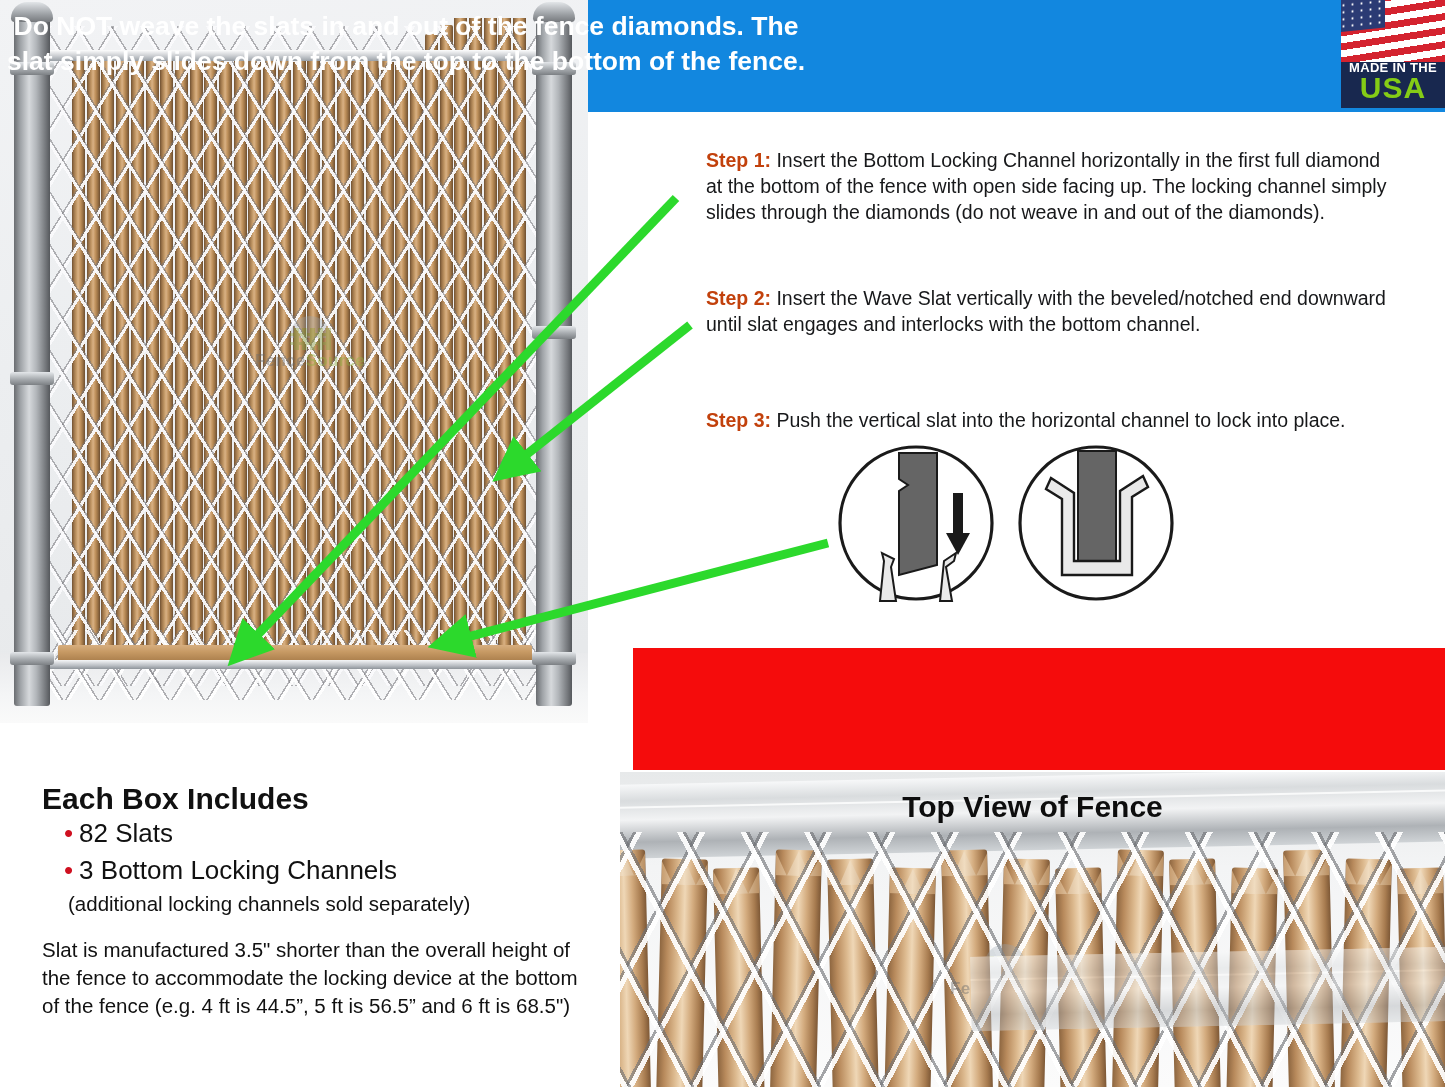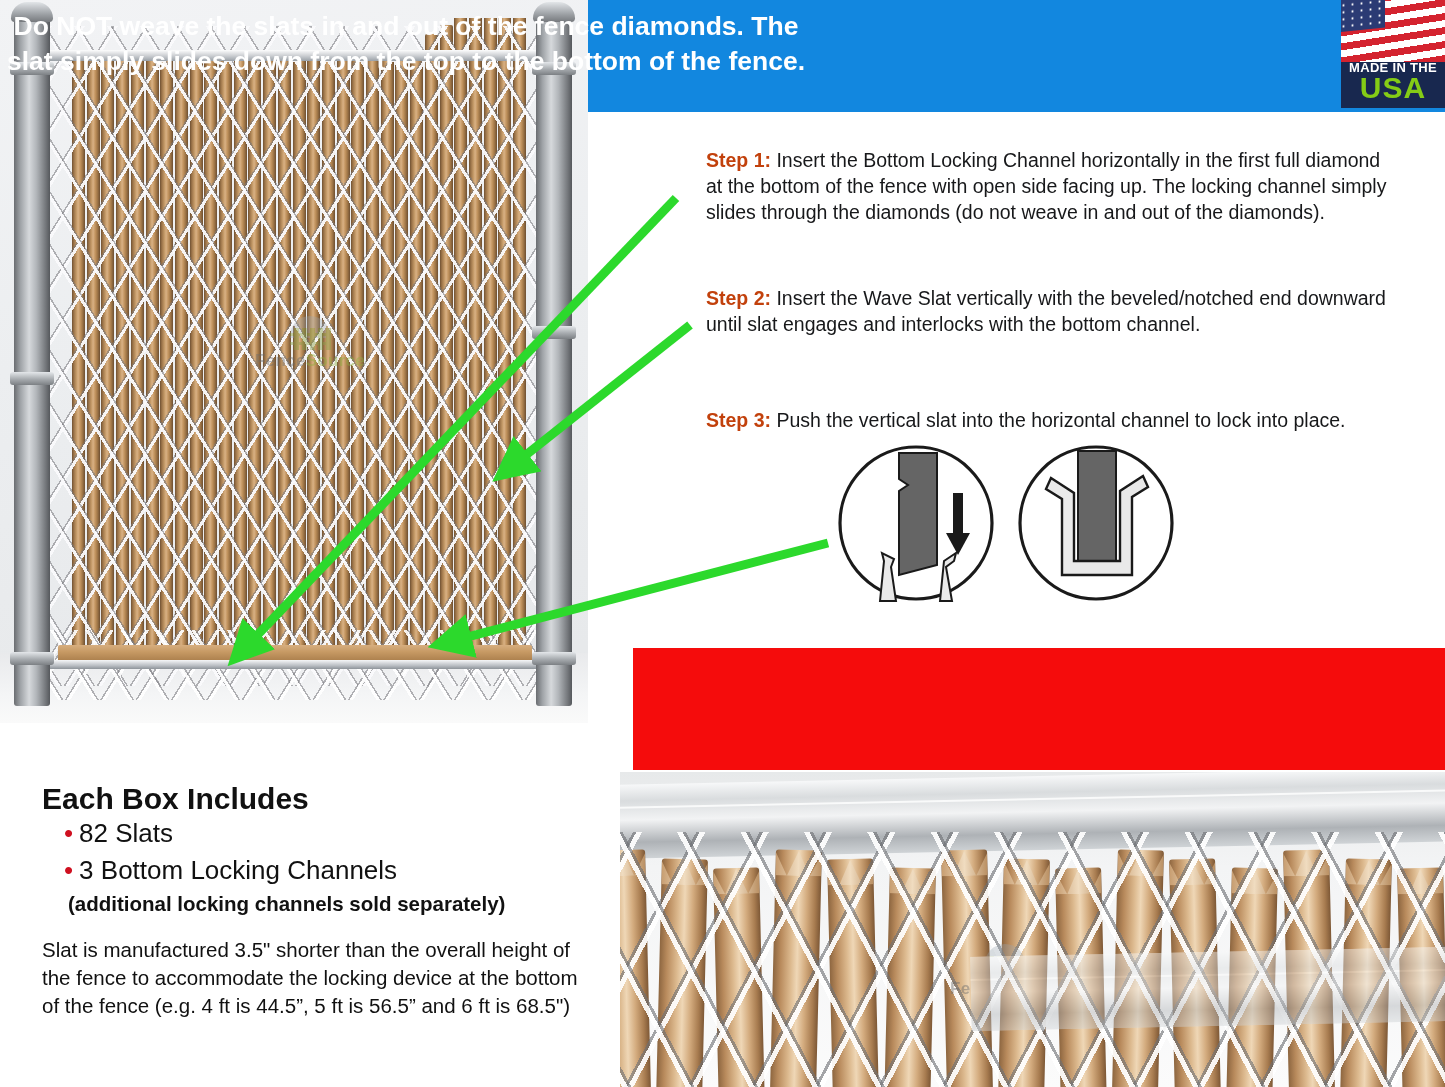--- a/index.html
+++ b/index.html
@@ -110,21 +110,21 @@
      background:#F50C0C;}
   #warning-text{position:absolute;left:0;top:9px;width:812px;text-align:center;color:#fff;
      font-weight:bold;font-size:26.5px;line-height:1.32;}
 
   
   #box-title{position:absolute;left:42px;top:782px;font-size:30px;font-weight:bold;color:#111;}
   .bullet-row{position:absolute;left:64px;font-size:26px;color:#111;}
   .bullet-row .dot{color:#cf1020;font-size:26px;margin-right:6px;}
   #bullet-1{top:818px;}
   #bullet-2{top:855px;}
-  #bullet-note{position:absolute;left:68px;top:892px;font-size:20.5px;color:#111;font-weight:bold;}
+  #bullet-note{position:absolute;left:68px;top:892px;font-size:20.5px;color:#111;}
   #slat-note{position:absolute;left:42px;top:936px;width:552px;font-size:20.5px;
      line-height:1.37;color:#111;}
 
   
   #topview-photo{position:absolute;left:620px;top:772px;width:825px;height:315px;overflow:hidden;
      background:linear-gradient(180deg,#e7e9ea 0%,#f3f4f5 30%,#fbfbfb 100%);}
   #topview-photo .rail{position:absolute;left:-10px;top:4px;width:860px;height:74px;
      background:linear-gradient(180deg,#f7f8f9 0%,#d9dcde 22%,#f2f3f4 48%,#aeb2b6 78%,#cfd3d6 100%);
      transform:rotate(-1.2deg);}
   #topview-photo .rail::after{content:"";position:absolute;left:0;top:22px;width:100%;height:2px;
@@ -331,20 +331,21 @@
         <div class="notch"></div>
       </div>
       <div class="tv-slat" style="left: 723px; top: 87px; transform: rotate(1.4deg);">
         <div class="notch"></div>
       </div>
       <div class="tv-slat" style="left: 780px; top: 96px; transform: rotate(-1.4deg);">
         <div class="notch"></div>
       </div>
     </div>
   <div class="mesh-tv"></div>
+  <div id="topview-title">Top View of Fence</div>
   <div class="watermark" id="topview-watermark">
     <div class="wm-icon">
       <div class="arc"></div>
       <div class="pick" style="left:8px"></div>
         <div class="pick" style="left:16px"></div>
       <div class="pick" style="left:24px"></div>
         <div class="pick" style="left:32px"></div>
       <div class="pick" style="left:40px"></div>
       <div class="rail" style="bottom:14px"></div>
         <div class="rail" style="bottom:5px"></div>

